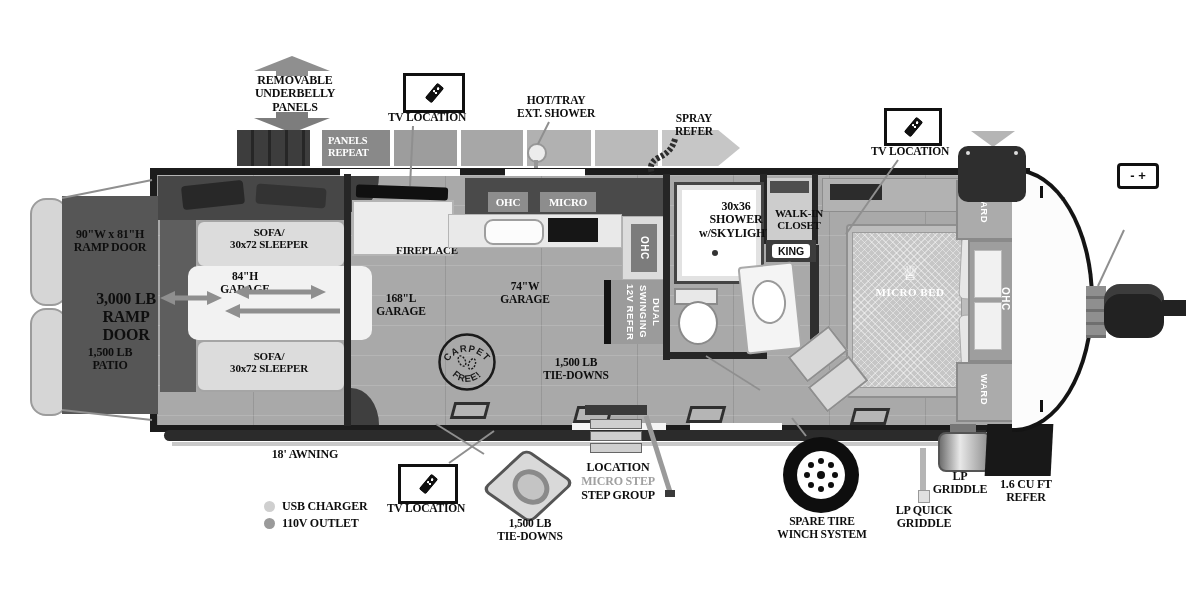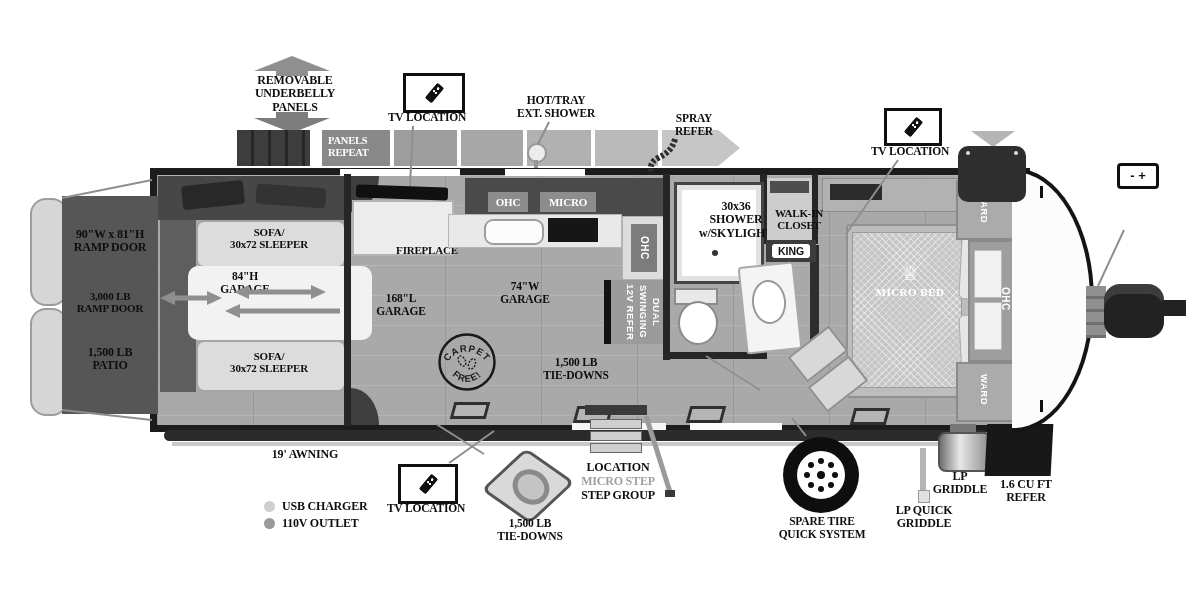--- a/index.html
+++ b/index.html
@@ -81,21 +81,21 @@
   <div class="abs" style="left:340px;top:169px;width:120px;height:7px;background:#fff;"></div>
   <div class="abs" style="left:505px;top:169px;width:80px;height:7px;background:#fff;"></div>
   <div class="abs" style="left:572px;top:423px;width:94px;height:8px;background:#f5f5f5;"></div>
   <div class="abs" style="left:690px;top:423px;width:92px;height:8px;background:#fff;"></div>
 
   <div class="abs" style="left:30px;top:198px;width:34px;height:104px;background:#d6d6d6;border:2px solid #9c9c9c;border-radius:16px;"></div>
   <div class="abs" style="left:30px;top:308px;width:34px;height:104px;background:#d6d6d6;border:2px solid #9c9c9c;border-radius:16px;"></div>
   <div class="abs" style="left:62px;top:196px;width:96px;height:218px;background:#565656;"></div>
   <div class="lbl" style="left:64px;top:228px;width:92px;font-size:12px;">90"W x 81"H
 RAMP DOOR</div>
-  <div class="lbl" style="left:64px;top:290px;width:92px;font-size:11px;">3,000 LB
+  <div class="lbl" style="left:80px;top:290px;width:92px;font-size:16px;">3,000 LB
 RAMP DOOR</div>
   <div class="lbl" style="left:64px;top:346px;width:92px;font-size:12px;">1,500 LB
 PATIO</div>
 
   <div class="abs" style="left:158px;top:176px;width:186px;height:44px;background:#474747;"></div>
   <div class="abs" style="left:182px;top:183px;width:62px;height:24px;background:#282828;transform:rotate(-6deg);border-radius:4px;"></div>
   <div class="abs" style="left:256px;top:186px;width:70px;height:20px;background:#333;transform:rotate(4deg);border-radius:4px;"></div>
   <div class="abs" style="left:160px;top:220px;width:36px;height:172px;background:#5e5e5e;"></div>
 
   <div class="sofa" style="left:196px;top:220px;width:146px;height:44px;"></div>
@@ -210,21 +210,21 @@
 
   <div class="abs" style="left:1012px;top:168px;width:82px;height:264px;box-sizing:border-box;background:#fcfcfc;border:4px solid #141414;border-left:none;border-radius:0 80px 80px 0 / 0 132px 132px 0;z-index:3;"></div>
   <div class="abs" style="left:1040px;top:186px;width:3px;height:12px;background:#111;z-index:4;"></div>
   <div class="abs" style="left:1040px;top:400px;width:3px;height:12px;background:#111;z-index:4;"></div>
   <div class="abs" style="left:1086px;top:286px;width:20px;height:52px;background:repeating-linear-gradient(180deg,#8f8f8f 0 10px,#6f6f6f 10px 13px);z-index:4;"></div>
   <div class="abs" style="left:1104px;top:284px;width:60px;height:54px;background:#222;border-radius:16px;box-shadow:inset 0 10px 0 rgba(255,255,255,0.12);z-index:5;"></div>
   <div class="abs" style="left:1162px;top:300px;width:24px;height:16px;background:#222;z-index:5;"></div>
 
   <div class="abs" style="left:164px;top:430px;width:822px;height:11px;background:#2b2b2b;border-radius:6px 0 0 6px;"></div>
   <div class="abs" style="left:172px;top:442px;width:806px;height:4px;background:#c9c9c9;"></div>
-  <div class="lbl" style="left:255px;top:448px;width:100px;font-size:12px;">19' AWNING</div>
+  <div class="lbl" style="left:255px;top:448px;width:100px;font-size:12px;">18' AWNING</div>
 
   <div class="dot" style="left:264px;top:501px;background:#cfcfcf;"></div>
   <div class="lbl lbl-left" style="left:282px;top:500px;width:110px;font-size:12px;">USB CHARGER</div>
   <div class="dot" style="left:264px;top:518px;background:#9a9a9a;"></div>
   <div class="lbl lbl-left" style="left:282px;top:517px;width:110px;font-size:12px;">110V OUTLET</div>
 
   <div class="tvbox" style="left:398px;top:464px;width:54px;height:34px;">
       <div class="remote"></div>
     </div>
   <div class="lbl" style="left:378px;top:502px;width:96px;font-size:11.5px;">TV LOCATION</div>
@@ -240,21 +240,21 @@
   <div class="abs" style="left:590px;top:443px;width:50px;height:8px;background:#cfcfcf;border:1px solid #666;"></div>
   <div class="lbl" style="left:576px;top:461px;width:84px;font-size:12px;">LOCATION</div>
   <div class="lbl graylbl" style="left:576px;top:475px;width:84px;font-size:12px;color:#a0a0a0;">MICRO STEP</div>
   <div class="lbl" style="left:576px;top:489px;width:84px;font-size:12px;">STEP GROUP</div>
 
   <div class="abs" style="left:783px;top:437px;width:76px;height:76px;border-radius:50%;background:#0e0e0e;"></div>
   <div class="abs" style="left:797px;top:451px;width:48px;height:48px;border-radius:50%;background:#fff;"></div>
   <div class="abs" style="left:817px;top:471px;width:8px;height:8px;border-radius:50%;background:#0e0e0e;
        box-shadow:0 -14px 0 -1px #0e0e0e,10px -10px 0 -1px #0e0e0e,14px 0 0 -1px #0e0e0e,10px 10px 0 -1px #0e0e0e,0 14px 0 -1px #0e0e0e,-10px 10px 0 -1px #0e0e0e,-14px 0 0 -1px #0e0e0e,-10px -10px 0 -1px #0e0e0e;"></div>
   <div class="lbl" style="left:770px;top:515px;width:104px;font-size:11.5px;">SPARE TIRE
-QUICK SYSTEM</div>
+WINCH SYSTEM</div>
 
   <div class="abs" style="left:920px;top:448px;width:6px;height:44px;background:#b5b5b5;"></div>
   <div class="abs" style="left:918px;top:490px;width:10px;height:11px;background:#e0e0e0;border:1px solid #999;"></div>
   <div class="lbl" style="left:882px;top:504px;width:84px;font-size:12px;">LP QUICK
 GRIDDLE</div>
 
   <div class="abs" style="left:950px;top:424px;width:26px;height:10px;background:#777;"></div>
   <div class="abs" style="left:938px;top:432px;width:50px;height:36px;border:2px solid #555;border-radius:8px;background:linear-gradient(90deg,#6f6f6f,#e8e8e8 40%,#8a8a8a);"></div>
   <div class="lbl" style="left:928px;top:470px;width:64px;font-size:12px;">LP
 GRIDDLE</div>

